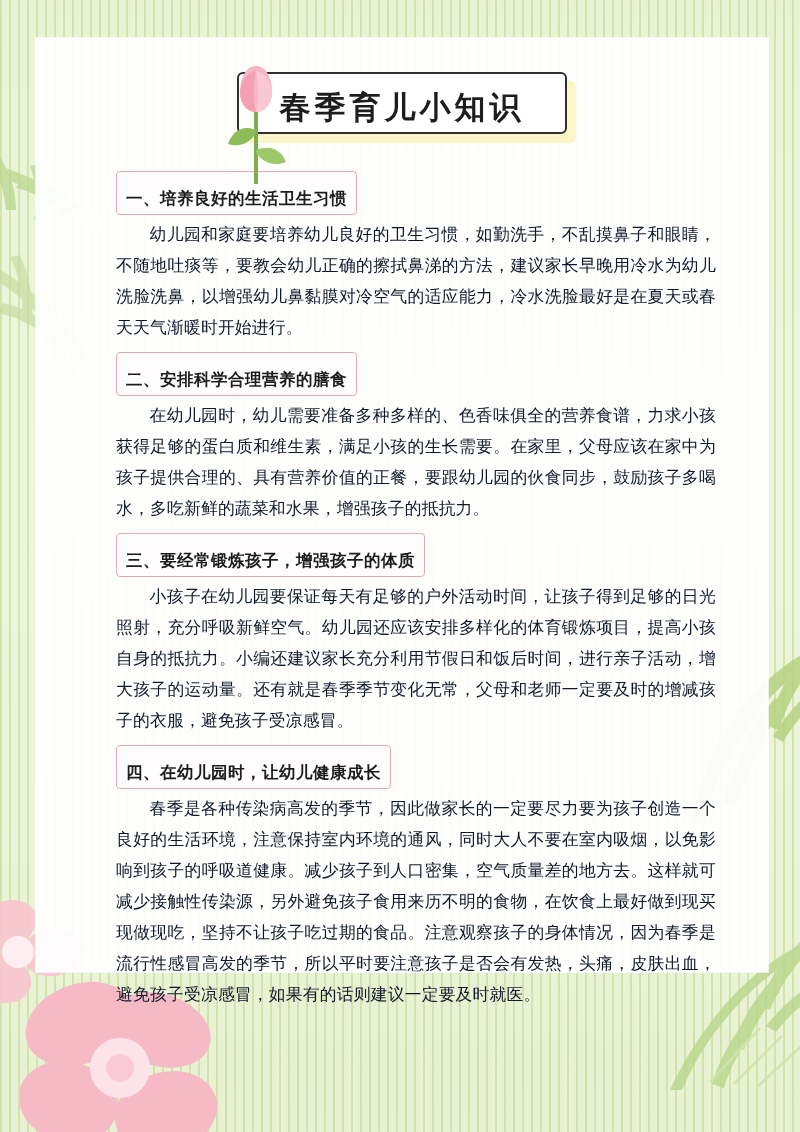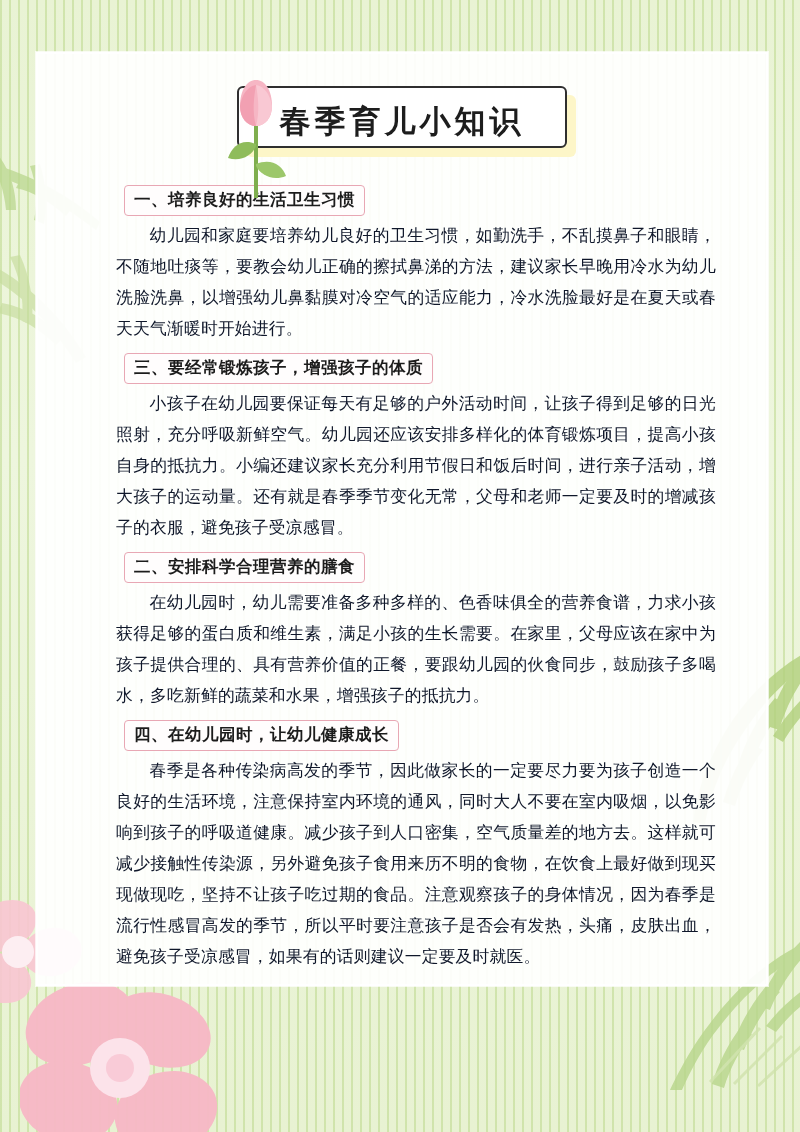--- a/index.html
+++ b/index.html
@@ -38,21 +38,21 @@
   .leaf-left-mid { left: -10px; top: 245px; opacity: .8; }
   .leaf-right-mid { right: -25px; top: 640px; opacity: .9; }
   .leaf-right-bottom { right: -30px; bottom: 40px; opacity: .9; }
   .flower-bottom-left { left: 20px; bottom: -40px; }
   .flower-small-left { left: -30px; bottom: 120px; }
 
   
   .card {
     position: absolute;
     left: 36px;
-    top: 52px;
+    top: 38px;
     width: 728px;
     height: 930px;
     background: rgba(255, 255, 255, 0.93);
     border: 2px solid #ffffff;
     box-shadow: 0 0 0 1px rgba(255,255,255,.7);
   }
 
   
   .title-wrap {
     position: absolute;
@@ -111,26 +111,26 @@
     position: absolute;
     left: 78px;
     top: 126px;
     width: 600px;
   }
   .section { margin-bottom: 2px; }
   .sec-head {
     display: inline-block;
     border: 1.5px solid #e8a7b4;
     border-radius: 4px;
-    padding: 3px 9px 4px 9px;
+    padding: 16px 9px 4px 9px;
     background: #fffdfd;
     font-size: 16.5px;
     font-weight: bold;
     color: #1c1c1c;
-    margin: 5px 0 2px 8px;
+    margin: 5px 0 2px 0;
     font-family: "Liberation Serif", serif;
     letter-spacing: .5px;
   }
   .sec-body {
     font-size: 16.8px;
     line-height: 31px;
     color: #0f172a;
     text-align: justify;
     text-indent: 2em;
     margin: 2px 0 4px 0;
@@ -223,27 +223,27 @@
     </div>
 
     <div class="content">
 
       <div class="section">
         <div class="sec-head">一、培养良好的生活卫生习惯</div>
         <p class="sec-body">幼儿园和家庭要培养幼儿良好的卫生习惯，如勤洗手，不乱摸鼻子和眼睛，不随地吐痰等，要教会幼儿正确的擦拭鼻涕的方法，建议家长早晚用冷水为幼儿洗脸洗鼻，以增强幼儿鼻黏膜对冷空气的适应能力，冷水洗脸最好是在夏天或春天天气渐暖时开始进行。</p>
       </div>
 
       <div class="section">
+        <div class="sec-head">二、安排科学合理营养的膳食</div>
+        <p class="sec-body">在幼儿园时，幼儿需要准备多种多样的、色香味俱全的营养食谱，力求小孩获得足够的蛋白质和维生素，满足小孩的生长需要。在家里，父母应该在家中为孩子提供合理的、具有营养价值的正餐，要跟幼儿园的伙食同步，鼓励孩子多喝水，多吃新鲜的蔬菜和水果，增强孩子的抵抗力。</p>
+      </div>
+
+      <div class="section">
         <div class="sec-head">三、要经常锻炼孩子，增强孩子的体质</div>
         <p class="sec-body">小孩子在幼儿园要保证每天有足够的户外活动时间，让孩子得到足够的日光照射，充分呼吸新鲜空气。幼儿园还应该安排多样化的体育锻炼项目，提高小孩自身的抵抗力。小编还建议家长充分利用节假日和饭后时间，进行亲子活动，增大孩子的运动量。还有就是春季季节变化无常，父母和老师一定要及时的增减孩子的衣服，避免孩子受凉感冒。</p>
-      </div>
-
-      <div class="section">
-        <div class="sec-head">二、安排科学合理营养的膳食</div>
-        <p class="sec-body">在幼儿园时，幼儿需要准备多种多样的、色香味俱全的营养食谱，力求小孩获得足够的蛋白质和维生素，满足小孩的生长需要。在家里，父母应该在家中为孩子提供合理的、具有营养价值的正餐，要跟幼儿园的伙食同步，鼓励孩子多喝水，多吃新鲜的蔬菜和水果，增强孩子的抵抗力。</p>
       </div>
 
       <div class="section">
         <div class="sec-head">四、在幼儿园时，让幼儿健康成长</div>
         <p class="sec-body">春季是各种传染病高发的季节，因此做家长的一定要尽力要为孩子创造一个良好的生活环境，注意保持室内环境的通风，同时大人不要在室内吸烟，以免影响到孩子的呼吸道健康。减少孩子到人口密集，空气质量差的地方去。这样就可减少接触性传染源，另外避免孩子食用来历不明的食物，在饮食上最好做到现买现做现吃，坚持不让孩子吃过期的食品。注意观察孩子的身体情况，因为春季是流行性感冒高发的季节，所以平时要注意孩子是否会有发热，头痛，皮肤出血，避免孩子受凉感冒，如果有的话则建议一定要及时就医。</p>
       </div>
 
     </div>
   </div>
 </div>

